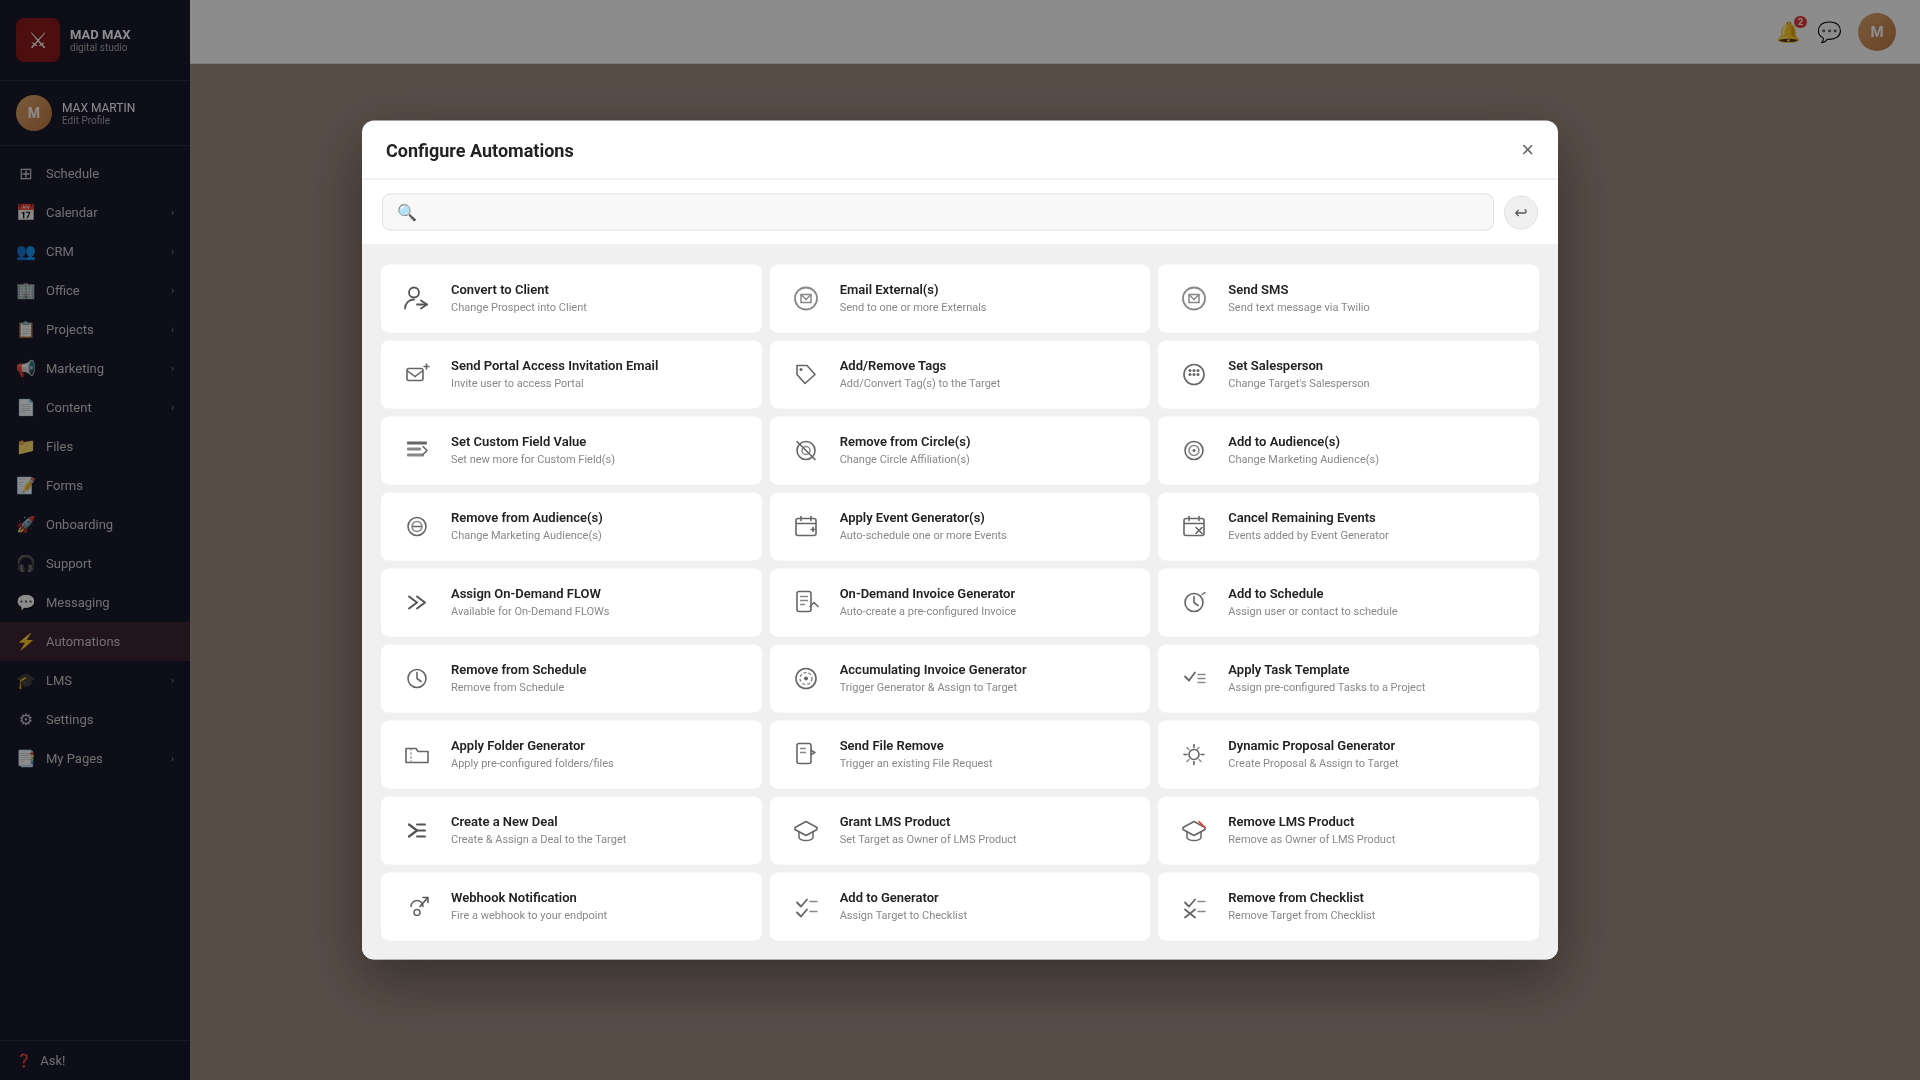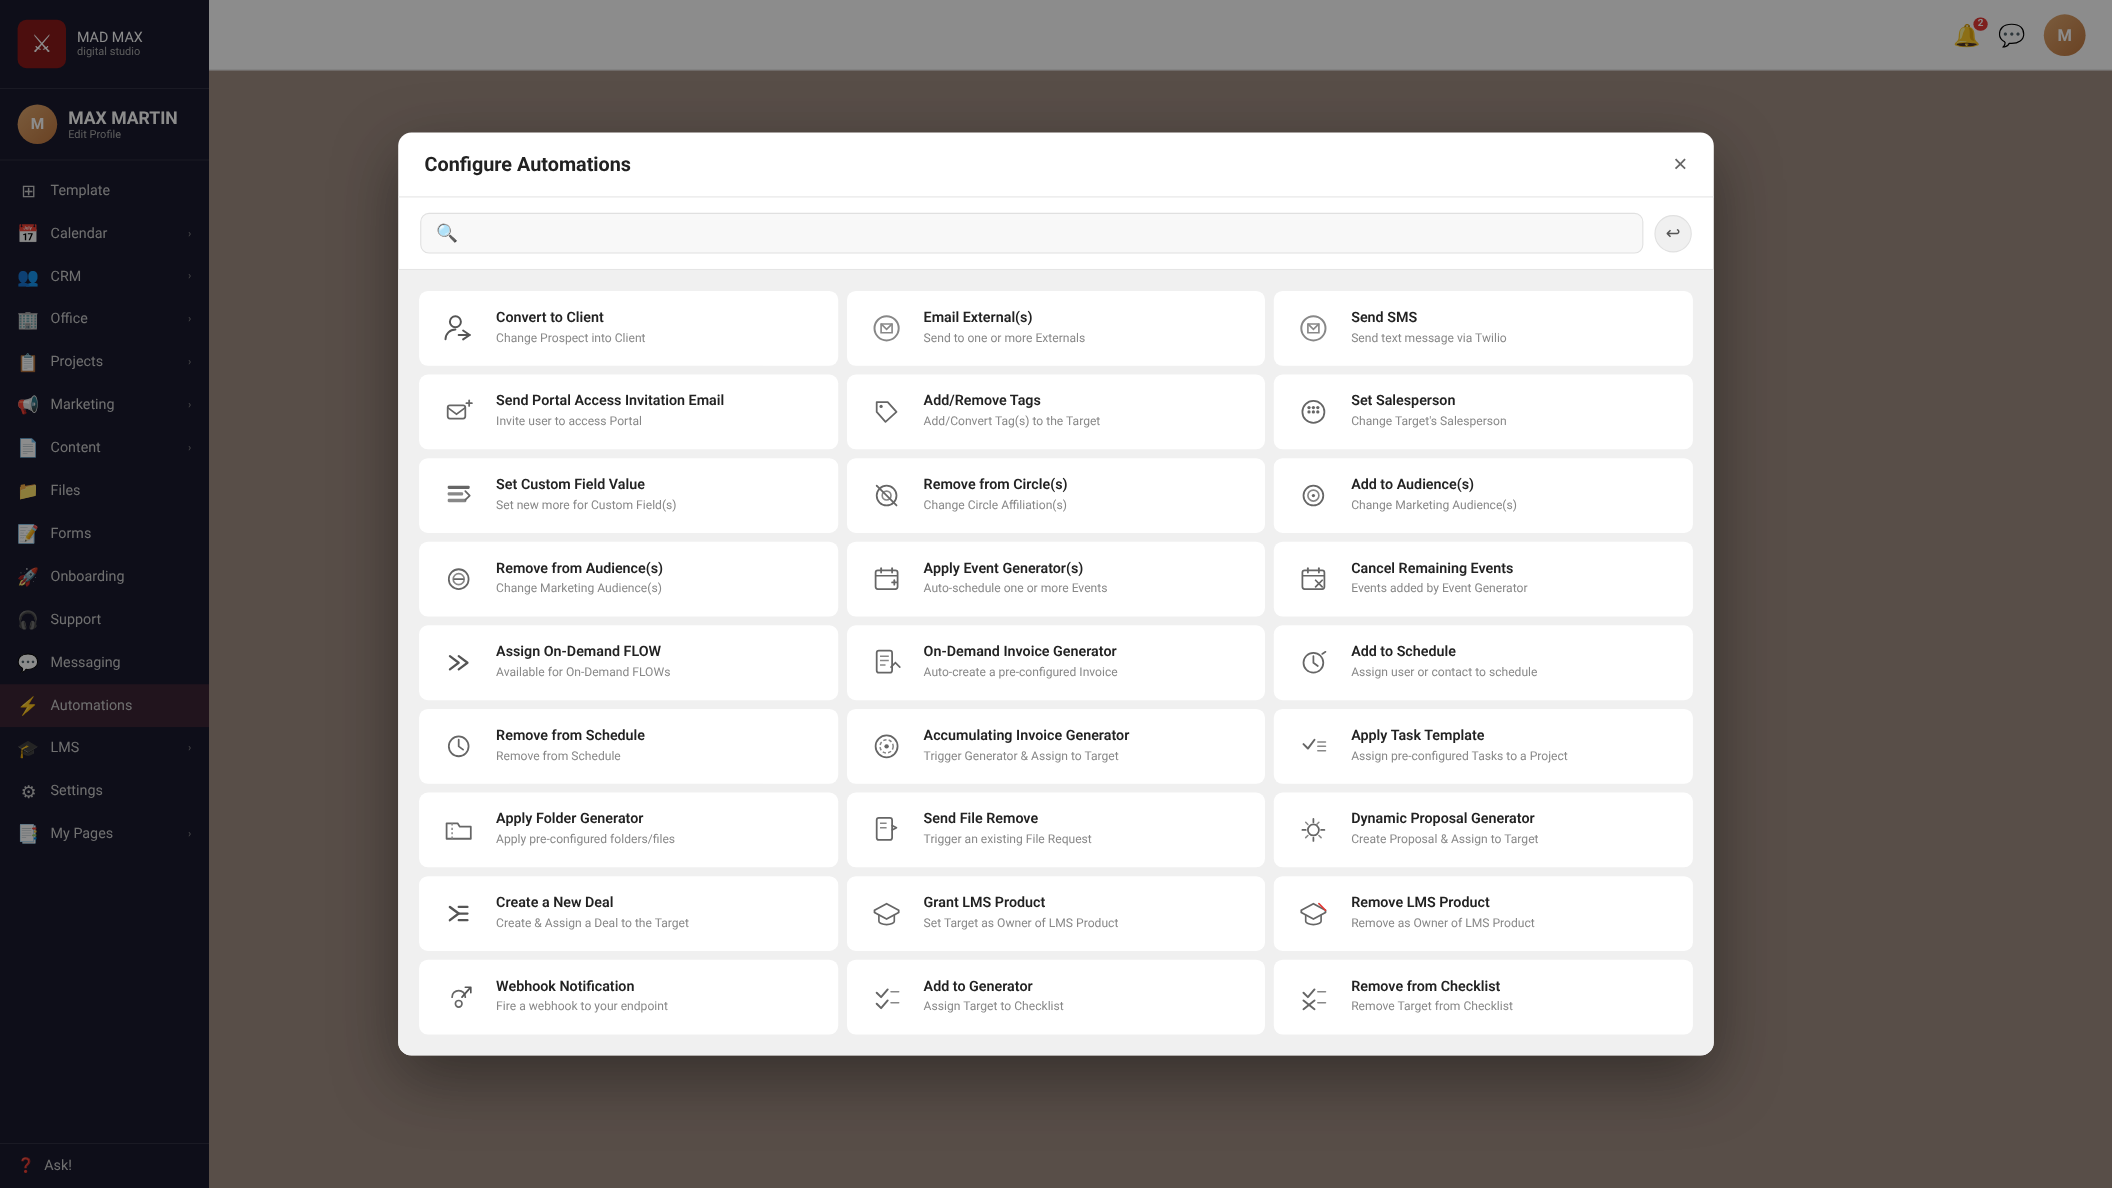--- a/index.html
+++ b/index.html
@@ -30,39 +30,39 @@
       padding: 18px 16px;
       border-bottom: 1px solid rgba(255,255,255,0.1);
     }
     .logo-icon {
       width: 44px; height: 44px;
       background: #8b1a1a;
       border-radius: 8px;
       display: flex; align-items: center; justify-content: center;
       font-size: 22px; color: #fff;
     }
-    .logo-text { color: #fff; font-size: 13px; font-weight: 400; line-height: 1.2; }
+    .logo-text { color: #fff; font-size: 13px; font-weight: 700; line-height: 1.2; }
     .logo-sub { color: #aaa; font-size: 10px; font-weight: 400; }
 
     .sidebar-user {
       display: flex;
       align-items: center;
       gap: 10px;
       padding: 14px 16px;
       border-bottom: 1px solid rgba(255,255,255,0.1);
     }
     .user-avatar {
       width: 36px; height: 36px;
       border-radius: 50%;
       background: linear-gradient(135deg, #e0a870, #c07840);
       display: flex; align-items: center; justify-content: center;
       color: #fff; font-size: 14px; font-weight: 700;
     }
     .user-info { color: #fff; }
-    .user-name { font-size: 16px; font-weight: 700; }
+    .user-name { font-size: 12px; font-weight: 400; }
     .user-edit { font-size: 10px; color: #aaa; }
 
     .sidebar-nav { flex: 1; overflow-y: auto; padding: 8px 0; }
     .nav-item {
       display: flex;
       align-items: center;
       gap: 10px;
       padding: 10px 16px;
       color: #ccc;
       font-size: 13px;
@@ -267,21 +267,21 @@
     <div class="user-avatar">M</div>
     <div class="user-info">
       <div class="user-name">MAX MARTIN</div>
       <div class="user-edit">Edit Profile</div>
     </div>
   </div>
   <nav class="sidebar-nav">
     <div class="nav-item">
       <div class="nav-item-left">
         <span class="nav-icon">⊞</span>
-        <span>Template</span>
+        <span>Schedule</span>
       </div>
     </div>
     <div class="nav-item">
       <div class="nav-item-left">
         <span class="nav-icon">📅</span>
         <span>Calendar</span>
       </div>
       <span class="nav-chevron">›</span>
     </div>
     <div class="nav-item">

